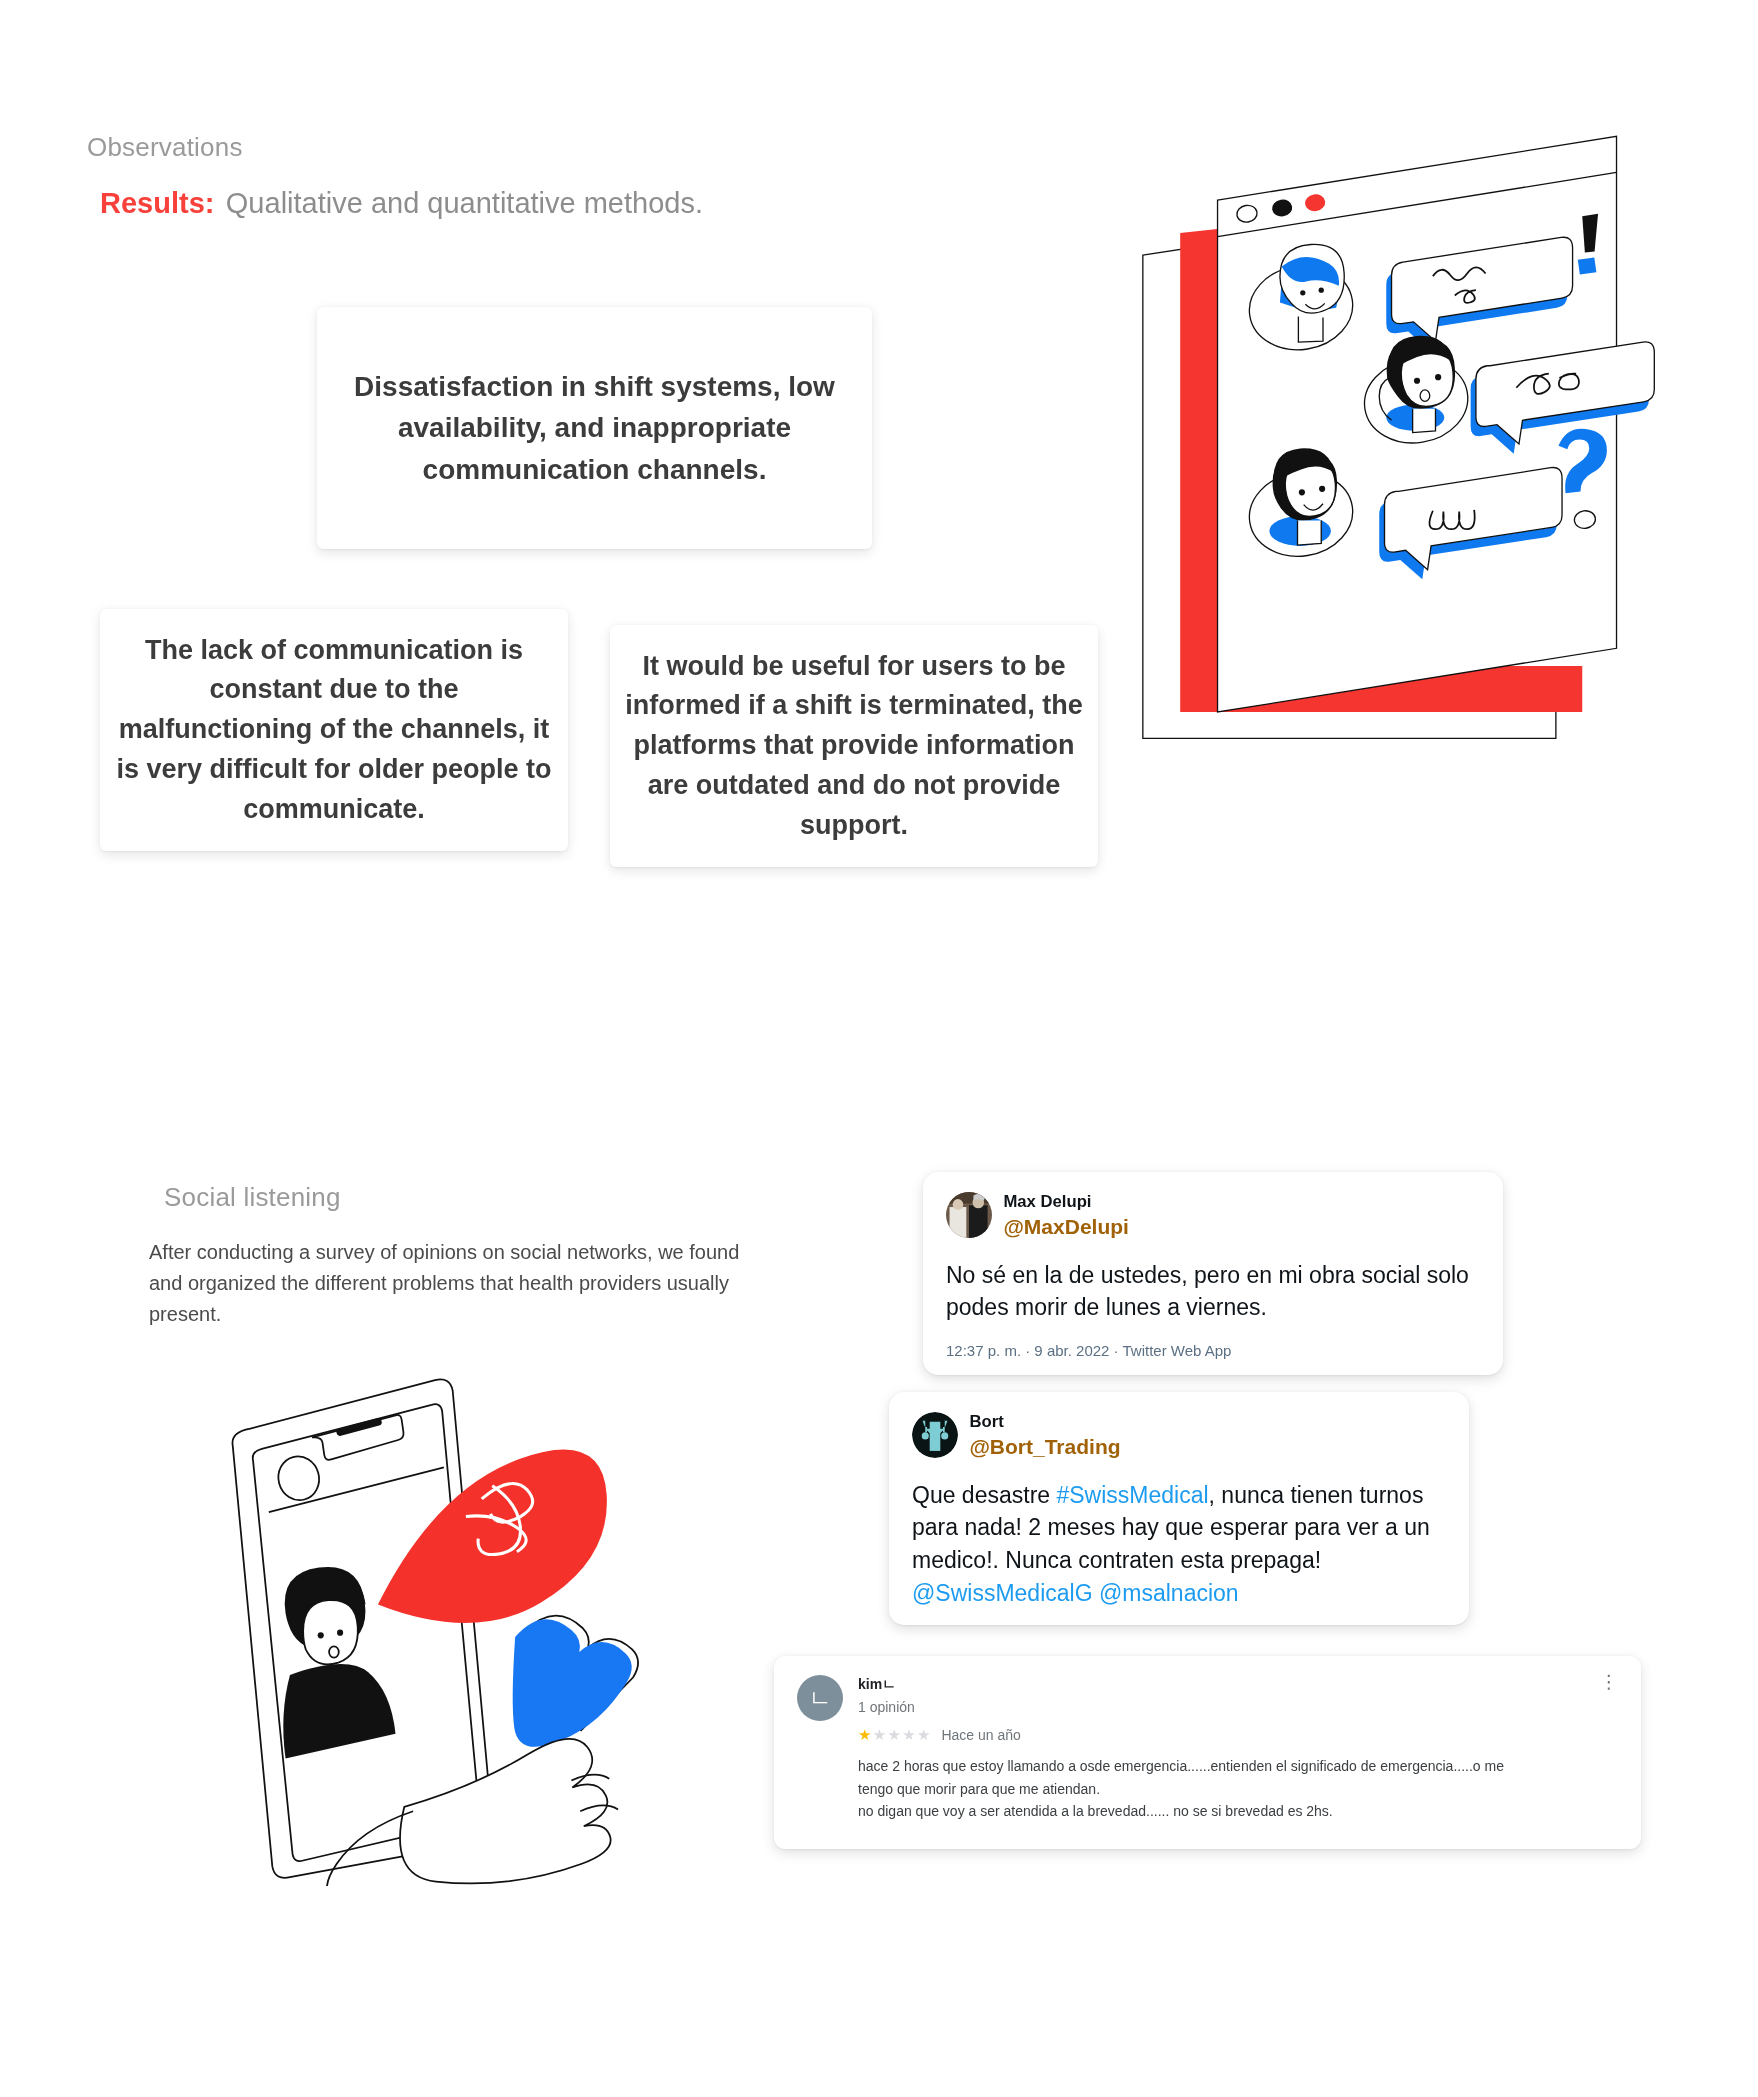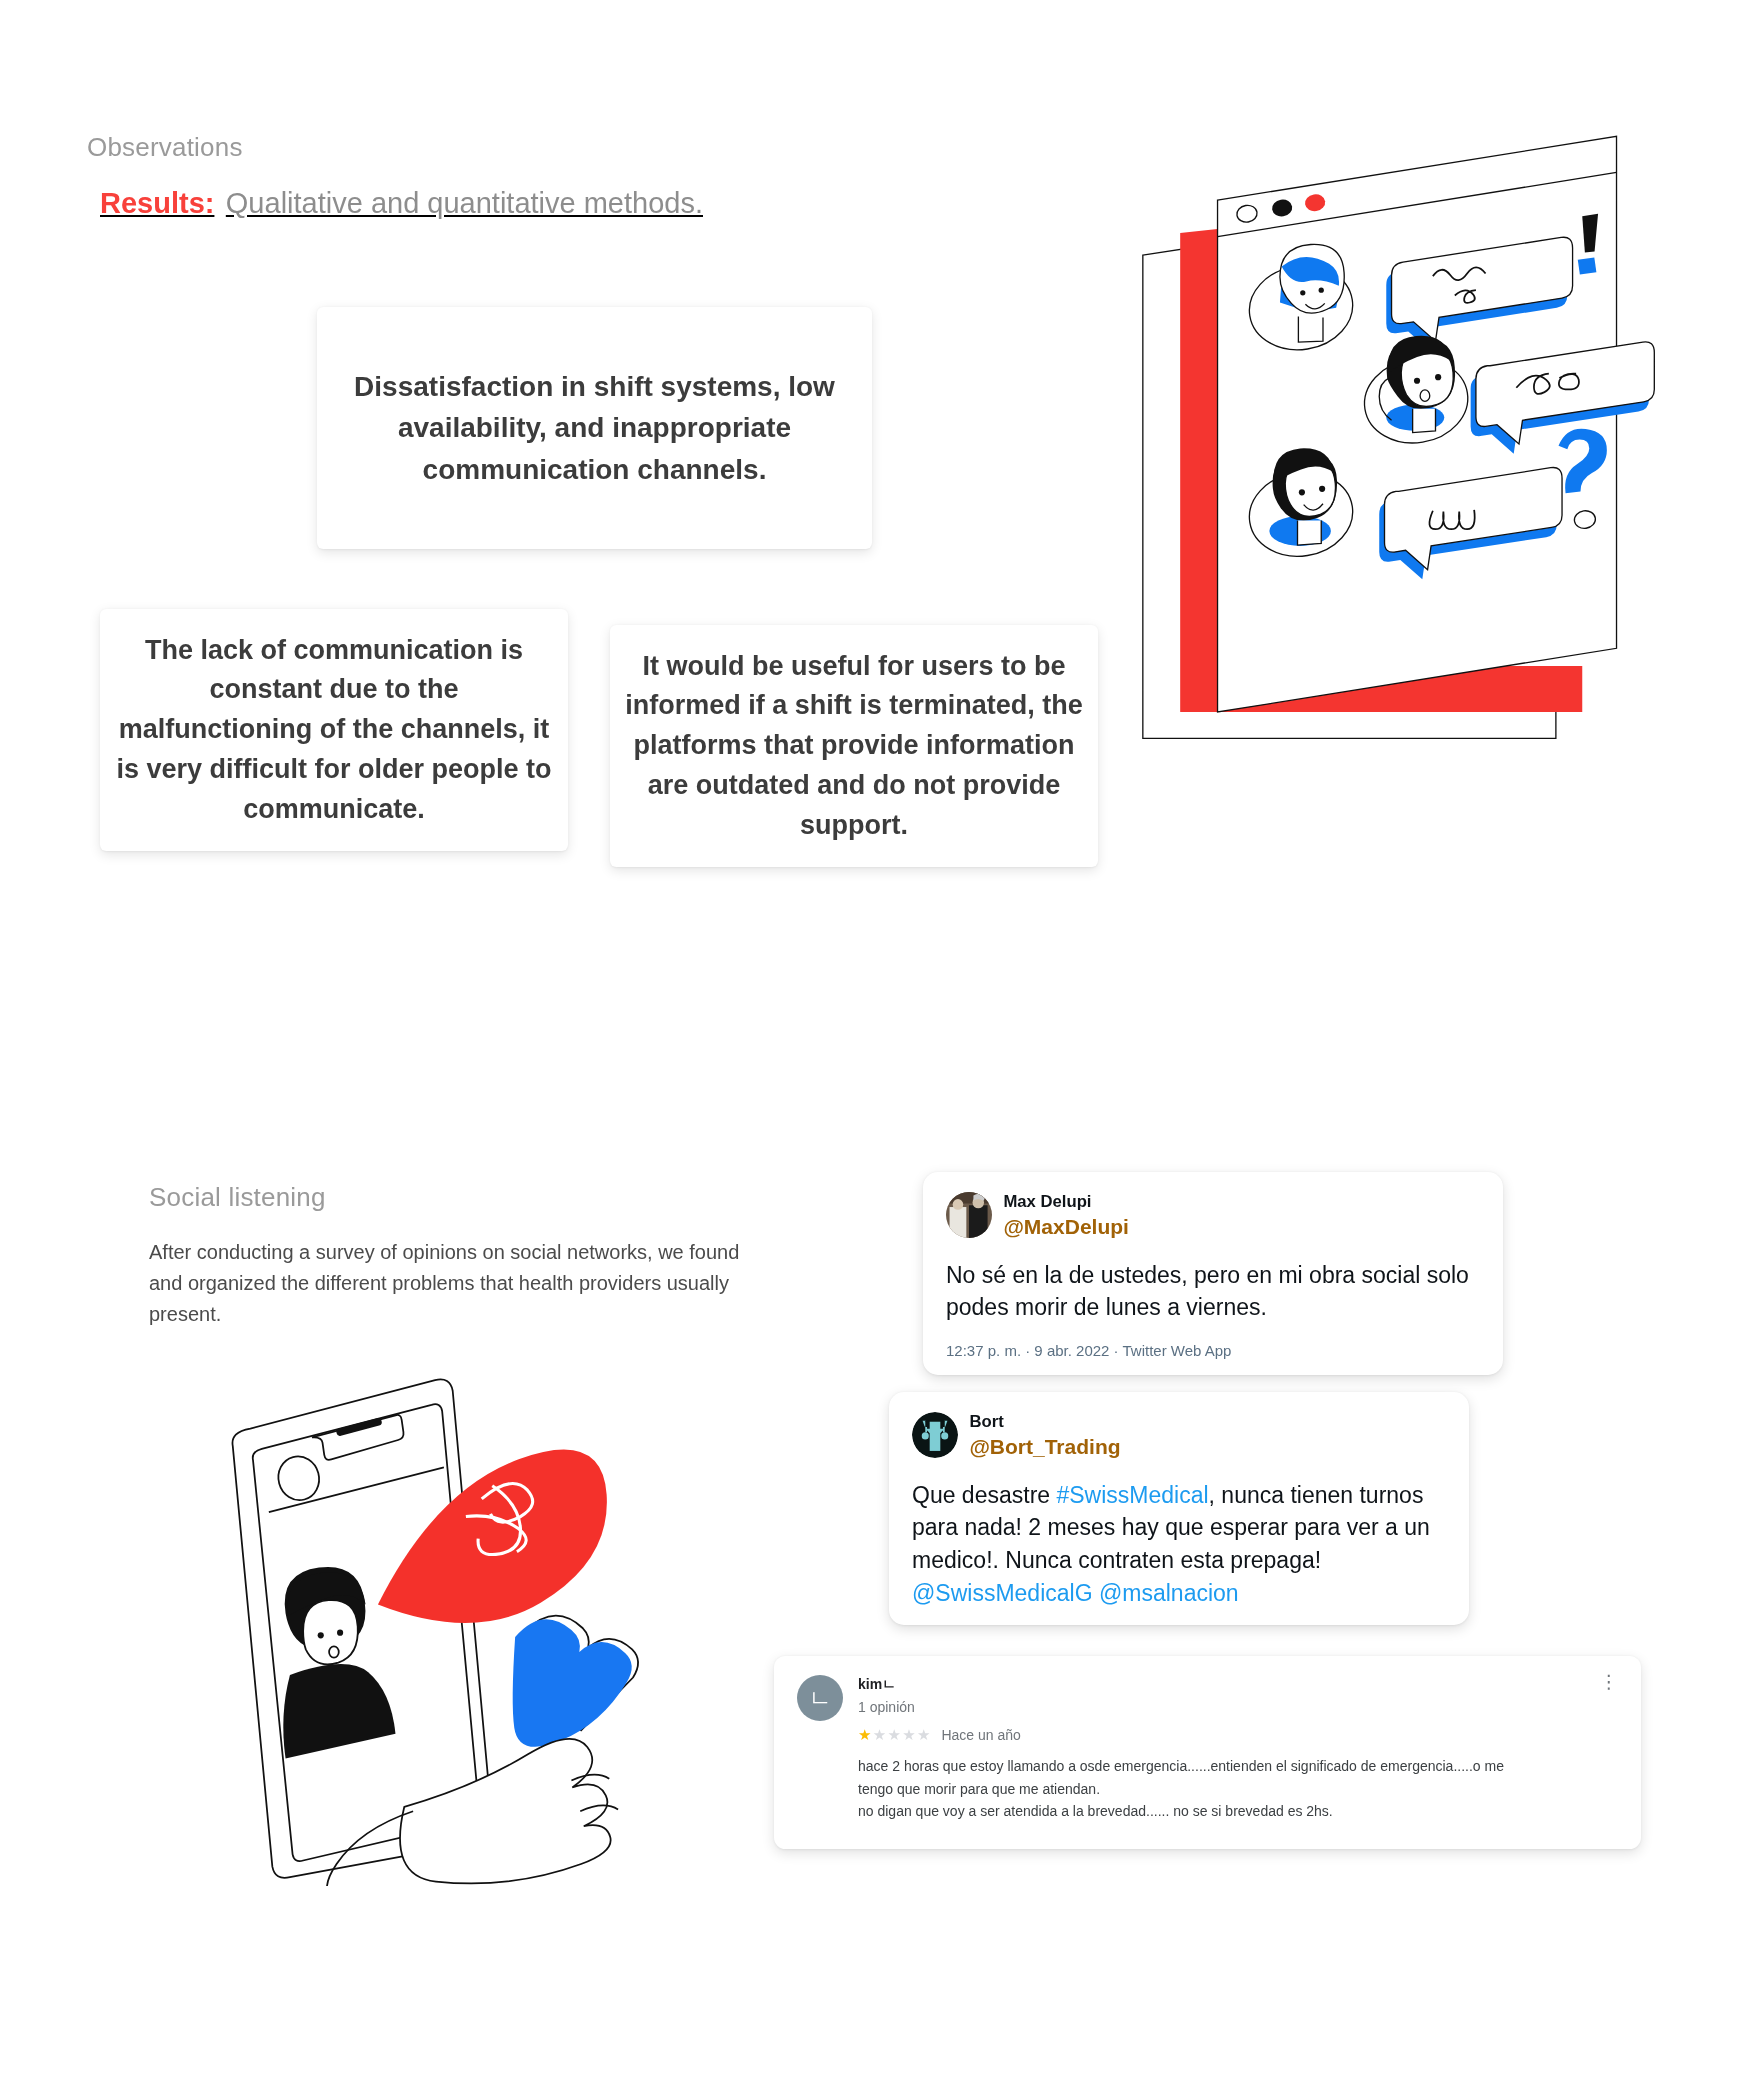--- a/index.html
+++ b/index.html
@@ -22,21 +22,20 @@
     white-space: nowrap;
   }
   #observations-label { left: 87px; top: 132px; }
 
   #results-line {
     position: absolute;
     left: 100px;
     top: 187px;
     font-size: 29px;
     white-space: nowrap;
-    text-decoration: underline;
   }
   #results-line .kw { color: #f8413b; font-weight: 700; }
   #results-line .rest { color: #8d8d8d; font-weight: 400; margin-left: 11.4px; }
 
   
   .card {
     position: absolute;
     background: #ffffff;
     border-radius: 6.2px;
     box-shadow: 0 3.1px 11.4px rgba(0,0,0,.10), 0 0.9px 2.2px rgba(0,0,0,.05);
@@ -51,21 +50,21 @@
 
   #card-main { left: 317px;  top: 307px;  width: 555px; height: 242px; }
   #card-main p { font-size: 28px; }
   #card-left { left: 100px;  top: 609px; width: 468px; height: 242px; }
   #card-right{ left: 610px; top: 625px; width: 488px; height: 242px; }
 
   
   #hero-illustration { position: absolute; left: 1125px; top: 132px; width: 541px; height: 747px; }
 
   
-  #social-listening-label { left: 149px; top: 1182px; }
+  #social-listening-label { left: 164px; top: 1182px; }
   #social-listening-body {
     position: absolute;
     left: 149px; top: 1237px;
     width: 615px;
     font-size: 20px;
     line-height: 1.55;
     color: #4b4b4b;
   }
 
   #phone-illustration { position: absolute; left: 158px; top: 1367px; width: 519px; height: 519px; }

